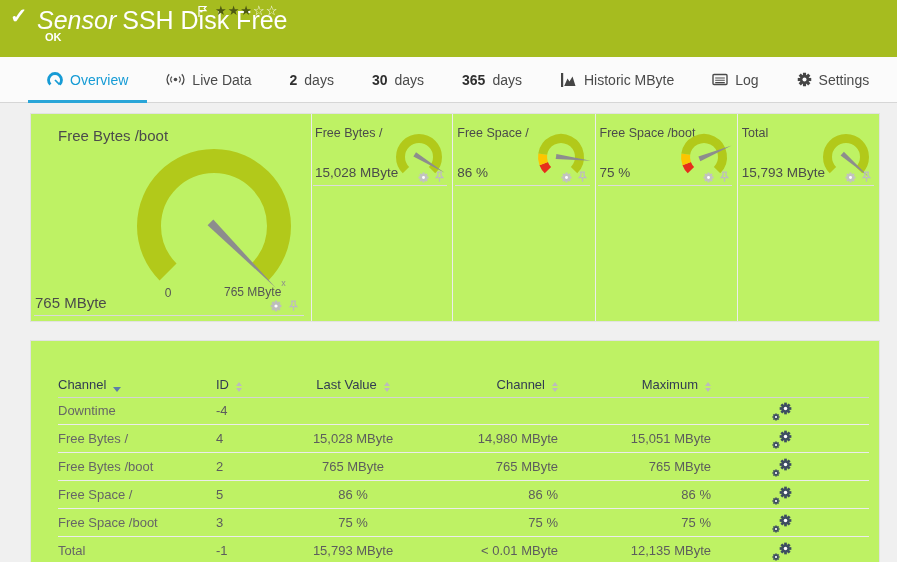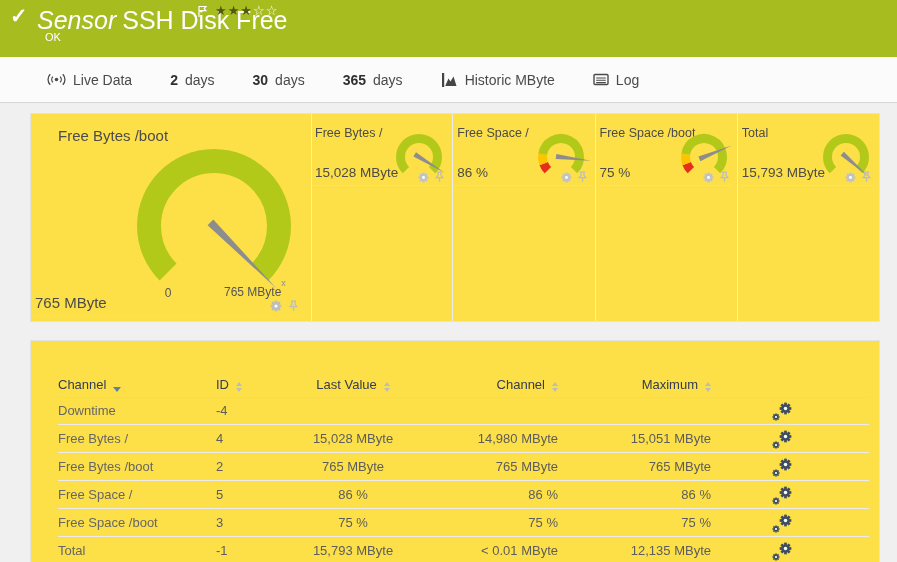--- a/index.html
+++ b/index.html
@@ -10,32 +10,32 @@
   }
   
   .hdr{position:absolute;left:0;top:0;width:897px;height:57px;background:#a6bc1f;color:#fff}
   .hdr .check{position:absolute;left:10px;top:5px;font-size:21px;font-weight:bold;line-height:1}
   .hdr .titleline{position:absolute;left:37px;top:6px;font-size:25px;white-space:nowrap}
   .hdr .titleline em{font-style:italic;margin-right:6px}
   .hdr .flag{position:absolute;left:197px;top:4px}
   .hdr .stars{position:absolute;left:215px;top:4px;font-size:13px;letter-spacing:1px;line-height:1}
   .star-filled{color:#4e5a14}
   .star-empty{color:#ffffff}
-  .hdr .status{position:absolute;left:45px;top:31px;font-size:11px;font-weight:normal}
+  .hdr .status{position:absolute;left:45px;top:31px;font-size:11px;font-weight:bold}
   
   .tabs{position:absolute;left:0;top:57px;width:897px;height:46px;background:#fbfbfb;
         border-bottom:1px solid #d6d6d6;display:flex;align-items:stretch;padding-left:28px;box-sizing:border-box}
   .tab{display:flex;align-items:center;gap:7px;padding:0 19px;font-size:14px;color:#4a4a4a;
        position:relative;cursor:pointer;white-space:nowrap}
   .tab b{font-weight:bold;color:#2f2f2f}
   .tab.active{color:#169bd5}
   .tab.active::after{content:"";position:absolute;left:0;right:0;bottom:-1px;height:3px;background:#29a5d8}
   .tab svg{display:block}
   
-  .panel{position:absolute;background:#fde047;border:1px solid #e2e2e2;box-sizing:border-box}
+  .panel{position:absolute;background:#bef264;border:1px solid #e2e2e2;box-sizing:border-box}
   .overview{left:30px;top:113px;width:850px;height:209px}
   .tablepanel{left:30px;top:340px;width:850px;height:230px}
   
   .bigblock{position:absolute;left:0;top:0;width:280px;height:100%;border-right:1px solid #ececec}
   .bigtitle{position:absolute;left:27px;top:13px;font-size:15px;color:#4b4b4b}
   .biggauge{position:absolute;left:73px;top:17px;width:220px;height:180px}
   .scale0{position:absolute;left:125px;top:172px;width:24px;text-align:center;font-size:12px;color:#555}
   .scalemax{position:absolute;left:193px;top:171px;font-size:12px;color:#555;white-space:nowrap}
   .bigvalue{position:absolute;left:4px;top:180px;font-size:15px;color:#4b4b4b}
   .bigrule{position:absolute;left:3px;right:7px;top:201px;border-top:1px solid #d9d9d9}
@@ -79,20 +79,27 @@
   <span class="flag">
     <svg width="11" height="13" viewBox="0 0 11 13">
         <path d="M2 1 V12 M2 1.5 H9 L7.2 3.6 9 5.7 H2" stroke="#fff" stroke-width="1.2" fill="none"></path>
       </svg>
   </span>
   <span class="stars"><span class="star-filled">★</span><span class="star-filled">★</span><span class="star-filled">★</span><span class="star-empty">☆</span><span class="star-empty">☆</span></span>
   <div class="status">OK</div>
 </div>
 
 <div class="tabs">
+  <div class="tab active">
+    <svg width="16" height="16" viewBox="0 0 16 16">
+        <path d="M3.4 12.6 A6.5 6.5 0 1 1 12.6 12.6" stroke="#169bd5" stroke-width="2.8" fill="none"></path>
+        <path d="M8 8 L12.6 12.6" stroke="#169bd5" stroke-width="1.7"></path>
+      </svg>
+    <span>Overview</span>
+  </div>
   <div class="tab">
     <svg width="19" height="13" viewBox="0 0 19 13">
         <circle cx="9.5" cy="6.5" r="1.8" fill="#4a4a4a"></circle>
         <path d="M5.9 3.6 A4.2 4.2 0 0 0 5.9 9.4 M3.2 1.2 A7.6 7.6 0 0 0 3.2 11.8 M13.1 3.6 A4.2 4.2 0 0 1 13.1 9.4 M15.8 1.2 A7.6 7.6 0 0 1 15.8 11.8" stroke="#4a4a4a" stroke-width="1.3" fill="none"></path>
       </svg>
     <span>Live Data</span>
   </div>
   <div class="tab">
     <b>2</b>
       <span>days</span>
@@ -111,20 +118,37 @@
         <path d="M4.2 13 L7.5 5.5 L9.5 8.5 L12.5 3.5 L15.5 13 Z" fill="#454545"></path>
       </svg>
     <span>Historic MByte</span>
   </div>
   <div class="tab">
     <svg width="16" height="13" viewBox="0 0 16 13">
         <rect x="1" y="1.5" width="14" height="10" rx="1" stroke="#4a4a4a" stroke-width="1.4" fill="none"></rect>
         <path d="M3.2 5 H12.8 M3.2 7.3 H12.8 M3.2 9.6 H12.8" stroke="#4a4a4a" stroke-width="1.1"></path>
       </svg>
     <span>Log</span>
+  </div>
+  <div class="tab">
+    <span style="display: inline-block; line-height: 0;">
+        <svg width="15" height="15" viewBox="-10 -10 20 20">
+          <line x1="5.00" y1="0.00" x2="9.00" y2="0.00" stroke="#454545" stroke-width="4.2"></line>
+          <line x1="3.54" y1="3.54" x2="6.36" y2="6.36" stroke="#454545" stroke-width="4.2"></line>
+          <line x1="0.00" y1="5.00" x2="0.00" y2="9.00" stroke="#454545" stroke-width="4.2"></line>
+          <line x1="-3.54" y1="3.54" x2="-6.36" y2="6.36" stroke="#454545" stroke-width="4.2"></line>
+          <line x1="-5.00" y1="0.00" x2="-9.00" y2="0.00" stroke="#454545" stroke-width="4.2"></line>
+          <line x1="-3.54" y1="-3.54" x2="-6.36" y2="-6.36" stroke="#454545" stroke-width="4.2"></line>
+          <line x1="-0.00" y1="-5.00" x2="-0.00" y2="-9.00" stroke="#454545" stroke-width="4.2"></line>
+          <line x1="3.54" y1="-3.54" x2="6.36" y2="-6.36" stroke="#454545" stroke-width="4.2"></line>
+          <circle r="6.2" fill="#454545"></circle>
+          <circle r="2.7" fill="#ffffff"></circle>
+        </svg>
+      </span>
+    <span>Settings</span>
   </div>
 </div>
 
 <div class="panel overview">
   <div class="bigblock">
     <div class="bigtitle">Free Bytes /boot</div>
     <div class="biggauge"><svg width="220" height="180" viewBox="0 0 220 180">
           <path d="M64.04,140.96 A65,65 0 1 1 155.96,140.96" stroke="#b2c91a" stroke-width="24" fill="none"></path>
           <path d="M109.3,88.6 L172.2,157.2 L103.6,94.3 Z" fill="#8d8d8d"></path>
           <text x="177.2" y="155.2" font-size="9" fill="#8c8c8c">x</text>

